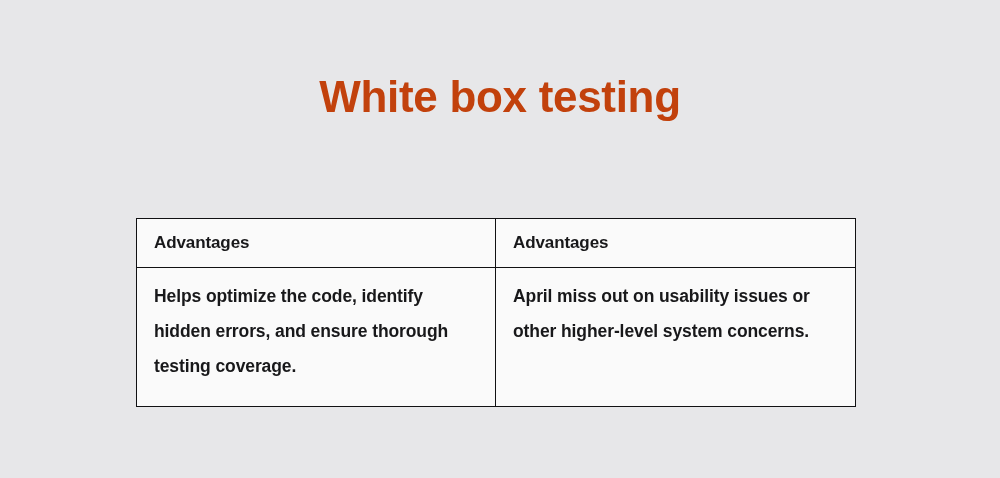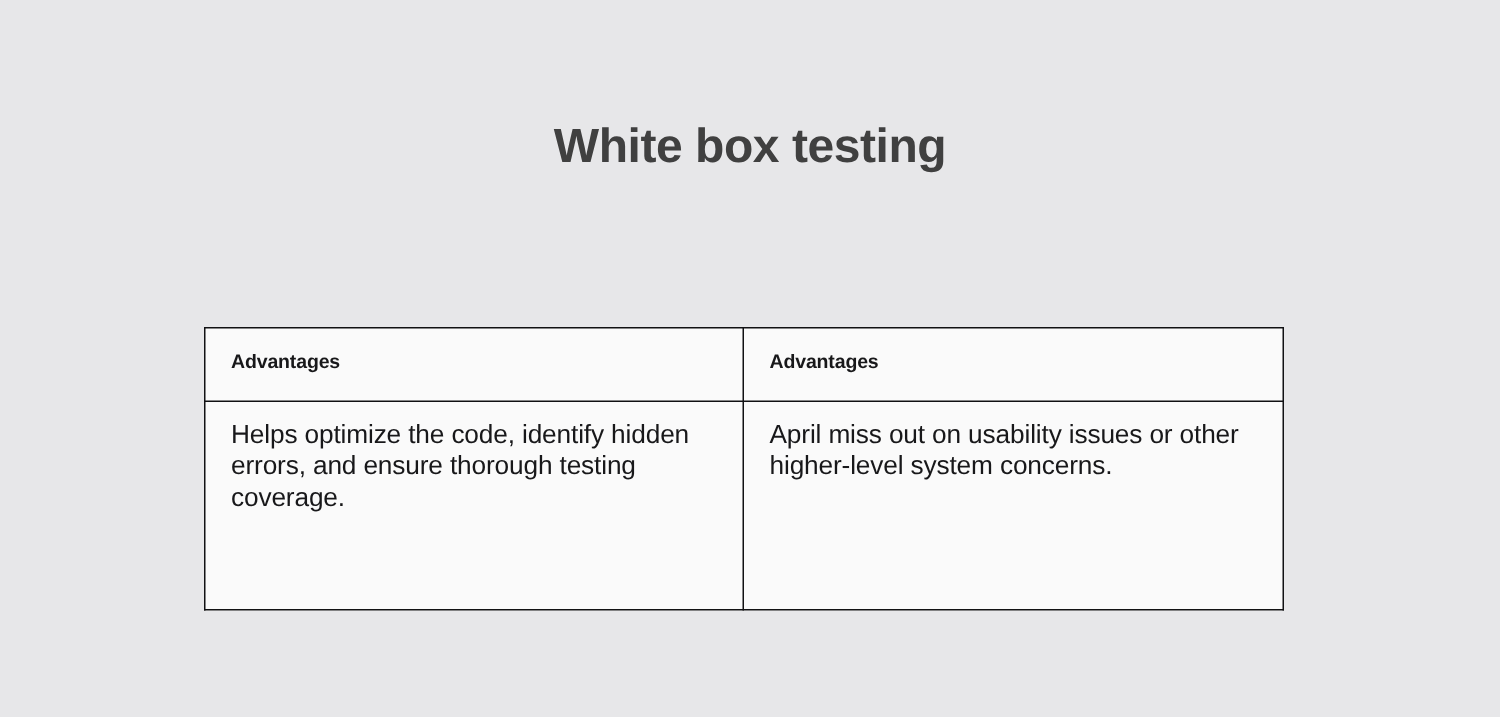--- a/index.html
+++ b/index.html
@@ -23,24 +23,24 @@
     box-sizing: border-box;
   }
 
   
   #slide-title {
     position: absolute;
     left: 0;
     top: 74px;
     width: 1000px;
     text-align: center;
-    font-size: 32px;
+    font-size: 44px;
     font-weight: bold;
     letter-spacing: -0.3px;
-    color: #404040;
+    color: #c2410c;
     line-height: 46px;
     white-space: nowrap;
   }
 
   
   #comparison-table {
     position: absolute;
     left: 136px;
     top: 218px;
     width: 719px;
@@ -55,31 +55,31 @@
   #comparison-table th,
   #comparison-table td {
     border: 1.5px solid #111113;
     background: #fafafa;
     text-align: left;
     vertical-align: top;
     color: #18181a;
   }
 
   #comparison-table th {
-    font-size: 13px;
+    font-size: 17px;
     font-weight: bold;
     padding: 14px 16px 13px 17px;
     height: 21px;
     letter-spacing: -0.1px;
   }
 
   #comparison-table td {
     font-size: 17.5px;
-    font-weight: normal;
-    line-height: 21px;
+    font-weight: bold;
+    line-height: 35px;
     padding: 11px 22px 17px 17px;
     height: 110px;
     letter-spacing: -0.1px;
   }
 </style>
 </head>
 <body>
 
 <div id="slide">
 

